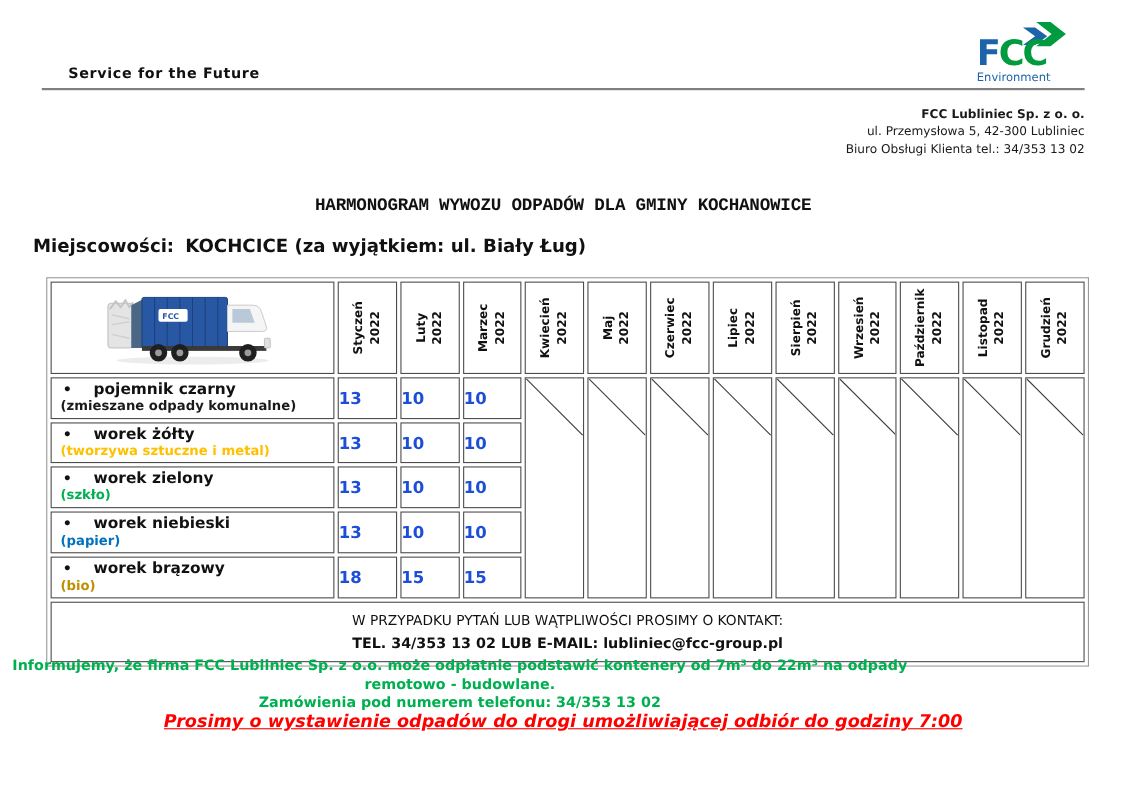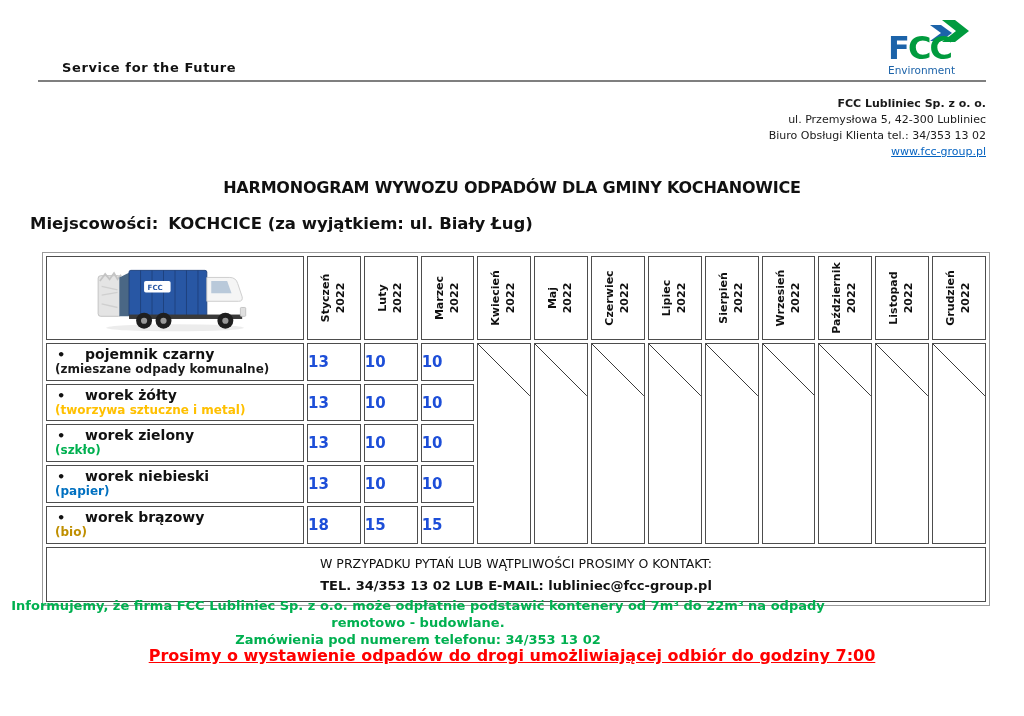--- a/index.html
+++ b/index.html
@@ -27,21 +27,21 @@
   .company-block {
     position: absolute; right: 38px; top: 96px;
     text-align: right; font-size: 11px; line-height: 1.45; color: #1a1a1a;
   }
   .company-block .co-name { font-weight: bold; }
   .company-block a.site-link { color: #0563c1; text-decoration: underline; font-size: 11px; }
 
   
   .doc-title {
     position: absolute; top: 178px; left: 0; width: 1024px;
-    text-align: center; font-size: 16px; font-weight: bold; letter-spacing: -0.2px; color: #111;
+    text-align: center; font-size: 16px; font-weight: bold; letter-spacing: -0.2px; color: #111; font-family: Liberation Mono, monospace;
   }
   .place-line {
     position: absolute; left: 30px; top: 214px;
     font-size: 16.5px; font-weight: bold; color: #111;
   }
   .place-line .place-label { margin-right: 10px; }
 
   
   table.schedule {
     position: absolute; left: 42px; top: 252px;
@@ -99,21 +99,20 @@
     <polygon points="60,8 73,8 87,19 73,30 60,30 74,19" fill="#009b3e"></polygon>
     <text x="6" y="47" font-family="'DejaVu Sans', sans-serif" font-size="32" font-weight="bold" letter-spacing="-2" fill="#1c63a9">F</text>
     <text x="26" y="47" font-family="'DejaVu Sans', sans-serif" font-size="32" font-weight="bold" letter-spacing="-2" fill="#009b3e">CC</text>
     <text x="6" y="62" font-family="'DejaVu Sans', sans-serif" font-size="10.5" fill="#1c63a9">Environment</text>
   </svg>
 
   <div class="company-block">
     <div class="co-name">FCC Lubliniec Sp. z o. o.</div>
     <div>ul. Przemysłowa 5, 42-300 Lubliniec</div>
     <div>Biuro Obsługi Klienta tel.: 34/353 13 02</div>
-    <div><a href="#" class="site-link">www.fcc-group.pl</a></div>
   </div>
 
   <div class="doc-title">HARMONOGRAM WYWOZU ODPADÓW DLA GMINY KOCHANOWICE</div>
   <div class="place-line">
     <span class="place-label">Miejscowości:</span><span>KOCHCICE (za wyjątkiem: ul. Biały Ług)</span>
   </div>
 
   <table class="schedule">
     <colgroup>
       <col style="width:258px">
@@ -296,15 +295,15 @@
       </td>
     </tr>
   </tbody>
     </table>
 
   <div class="green-note" style="color: rgb(0, 176, 80);">
     <div>Informujemy, że firma FCC Lubliniec Sp. z o.o. może odpłatnie podstawić kontenery od 7m³ do 22m³ na odpady remotowo - budowlane.</div>
     <div>Zamówienia pod numerem telefonu: 34/353 13 02</div>
   </div>
 
-  <div class="red-note" style="color: rgb(255, 0, 0);">Prosimy o wystawienie odpadów do drogi umożliwiającej odbiór do godziny 7:00</div>
+  <div class="red-note" style="color: rgb(255, 0, 0); font-style: italic;">Prosimy o wystawienie odpadów do drogi umożliwiającej odbiór do godziny 7:00</div>
 
 </div>
 
 </body></html>

